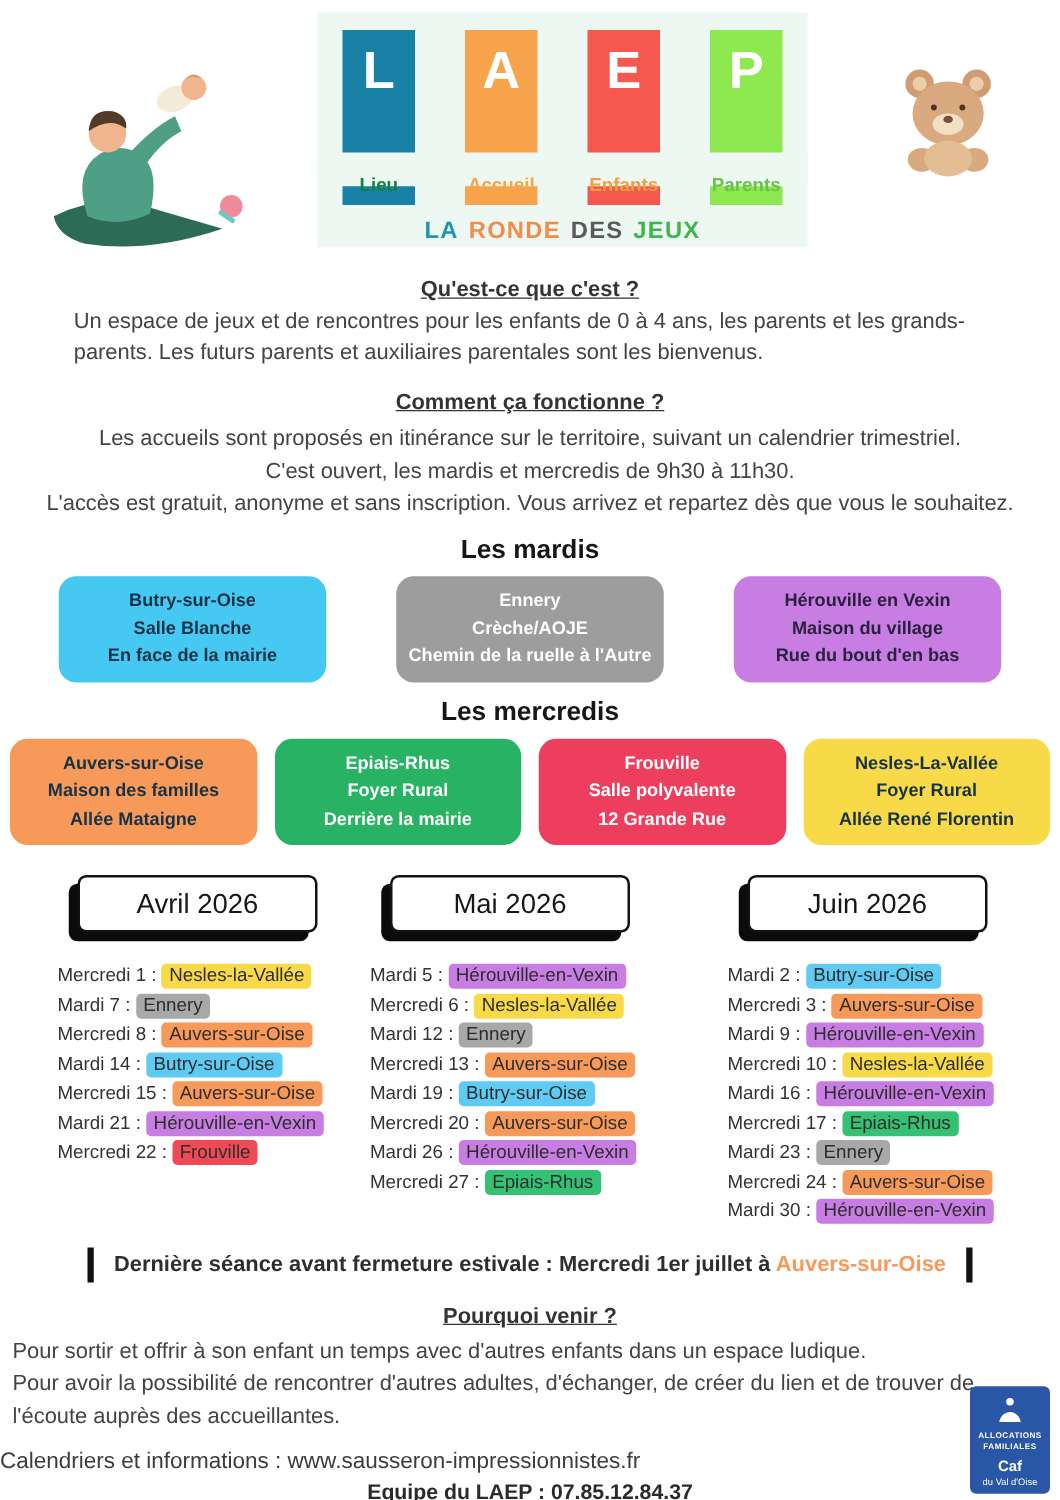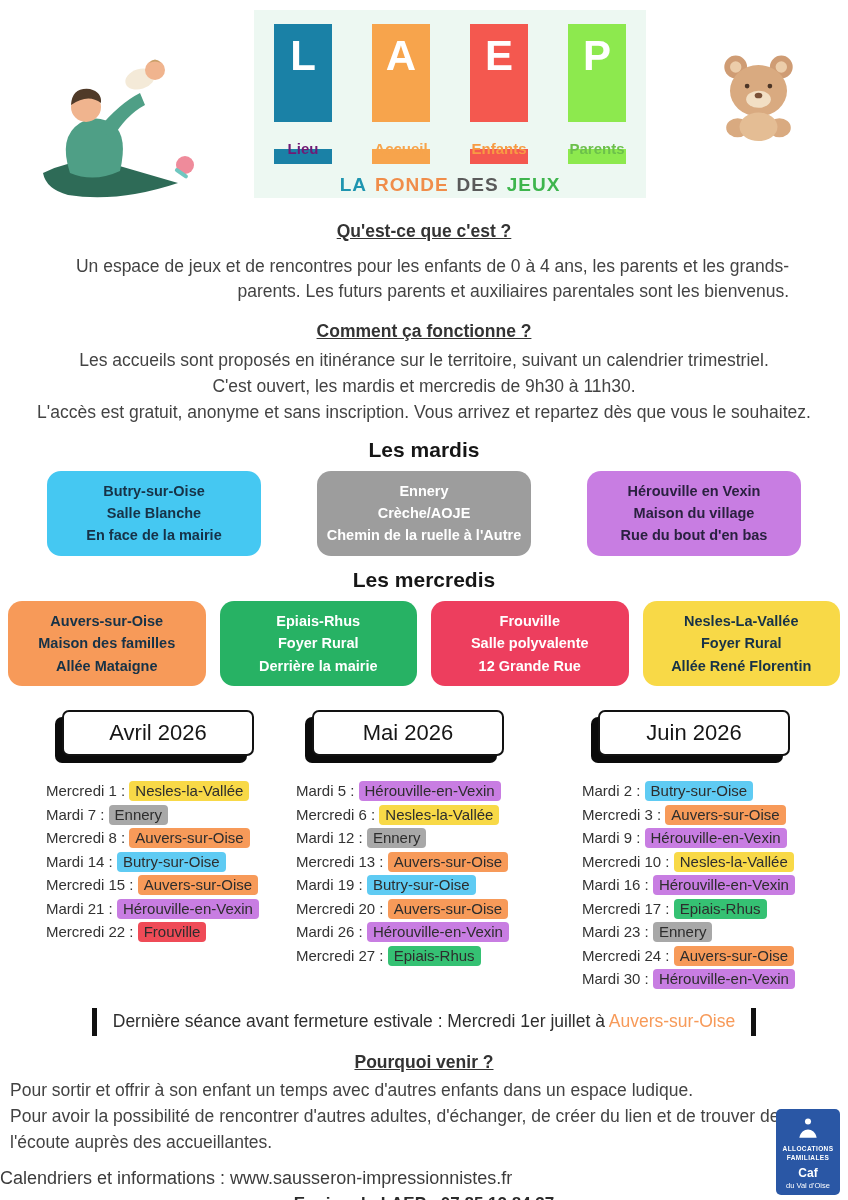--- a/index.html
+++ b/index.html
@@ -19,21 +19,21 @@
              font-weight:bold;font-size:15px;white-space:nowrap;z-index:2;}
   .logo-tagline{position:absolute;left:0;width:100%;top:164px;text-align:center;
                 font-weight:bold;font-size:19px;letter-spacing:1px;z-index:2;}
   .logo-tagline span{margin:0 4px;}
   .illus-left{position:absolute;left:28px;top:45px;width:170px;height:160px;}
   .illus-right{position:absolute;right:42px;top:48px;width:95px;height:95px;}
 
   
   .h-underline{font-weight:bold;font-size:17.5px;color:#333;text-decoration:underline;
                text-align:center;margin-top:16px;}
-  .para-center{text-align:right;font-size:17.5px;line-height:1.45;width:730px;margin:12px auto 0;color:#434343;}
+  .para-center{text-align:left;font-size:17.5px;line-height:1.45;width:730px;margin:2px auto 0;color:#434343;}
   .lines-center{margin-top:5px;}
   .lines-center .line{text-align:center;font-size:17.5px;line-height:1.5;color:#434343;}
   .day-heading{text-align:center;font-weight:bold;font-size:21px;color:#161616;margin-top:12px;}
 
   
   .venue-row{display:flex;justify-content:center;gap:56px;margin-top:9px;}
   .venue-row.wide{gap:14px;padding:0 8px;}
   .venue-box{border-radius:14px;padding:9px 8px;text-align:center;font-weight:bold;
              font-size:14.5px;line-height:1.55;}
   .venue-row.narrow .venue-box{width:214px;}
@@ -47,21 +47,21 @@
   .month-box{width:192px;background:#fff;border:2px solid #121212;border-radius:7px;
              text-align:center;font-size:22px;color:#161616;padding:8px 0;
              box-shadow:-7px 7px 0 #0b0b0b;margin:6px 0 26px 16px;}
   .cal-col.c1 .cal-entries{margin-top:11px;}
   .cal-entry{font-size:15px;line-height:1.2;color:#333;margin-bottom:5.5px;white-space:nowrap;}
   .cal-loc{padding:1px 6px 2px;border-radius:4px;color:#2d2d2d;}
 
   
   .closing{display:flex;align-items:center;justify-content:center;gap:16px;margin-top:14px;}
   .closing .bar{width:5px;height:28px;background:#111;}
-  .closing .txt{font-weight:normal;font-size:17.5px;color:#2e2e2e;}
+  .closing .txt{font-weight:bold;font-size:17.5px;color:#2e2e2e;}
 
   
   .lines-left{padding:0 10px;margin-top:4px;}
   .lines-left .line{font-size:17.5px;line-height:1.5;color:#434343;}
 
   
   .footer-info{text-align:left;font-size:18px;margin-top:12px;color:#3c3c3c;}
   .footer-phone{text-align:center;font-size:17px;font-weight:bold;margin-top:5px;color:#2a2a2a;}
   .caf{position:absolute;right:8px;bottom:5px;width:64px;background:#2a57a5;border-radius:5px;
        color:#fff;text-align:center;display:flex;flex-direction:column;align-items:center;
@@ -91,21 +91,21 @@
         <rect x="146" y="126" width="15" height="4" rx="2" fill="#6fc7c0" transform="rotate(35 153 128)"></rect>
       </svg>
     </div>
 
     <div class="logo-panel">
       <div class="logo-cols">
           <div class="logo-col">
             <div class="logo-bar" style="background: rgb(26, 129, 166);">
               <span class="logo-letter">L</span>
             </div>
-            <span class="logo-word" style="color: #701a75;">Lieu</span>
+            <span class="logo-word" style="color: #15803d;">Lieu</span>
           </div>
           <div class="logo-col">
             <div class="logo-bar" style="background: rgb(247, 164, 76);">
               <span class="logo-letter">A</span>
             </div>
             <span class="logo-word" style="color: rgb(247, 164, 76);">Accueil</span>
           </div>
           <div class="logo-col">
             <div class="logo-bar" style="background: rgb(244, 88, 79);">
               <span class="logo-letter">E</span>

